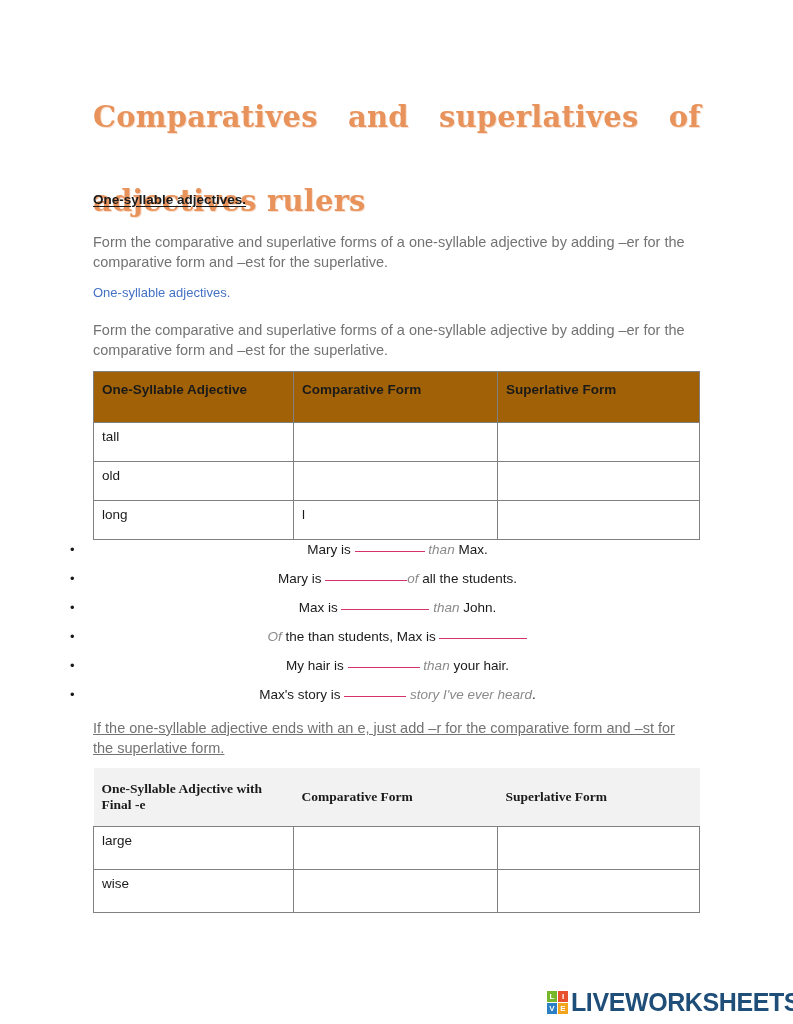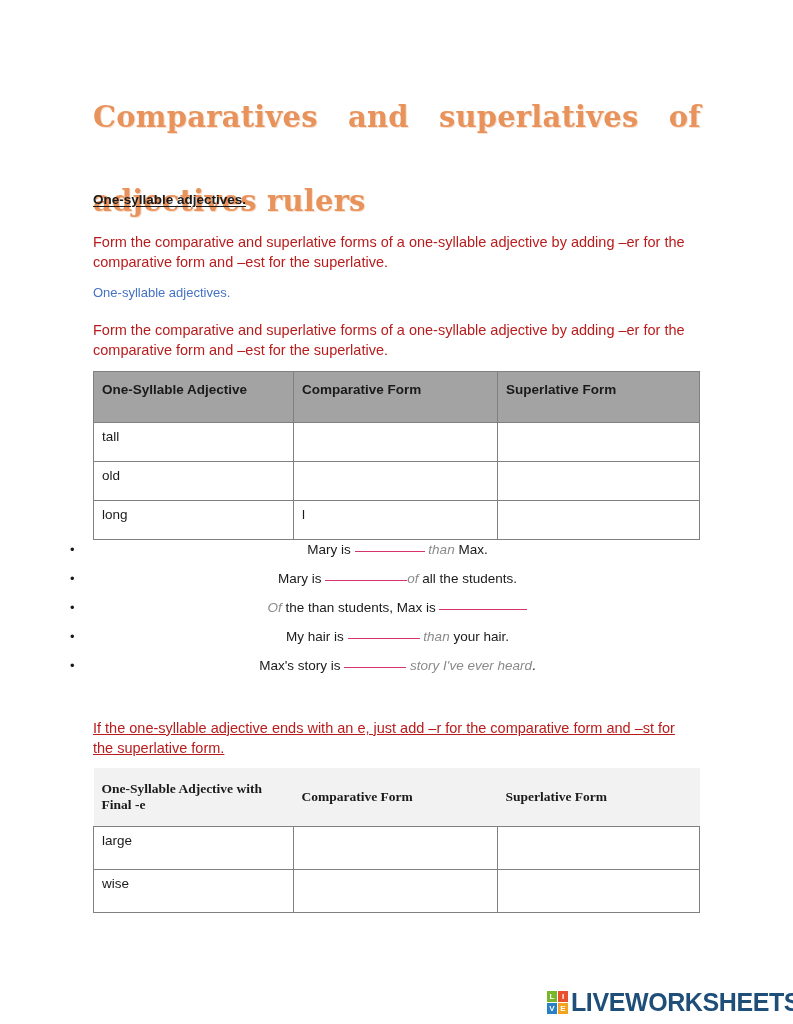--- a/index.html
+++ b/index.html
@@ -66,42 +66,42 @@
     font-size: 13px;
     font-weight: 400;
     color: #4472C4;
   }
   .para {
     position: absolute;
     left: 93px;
     width: 600px;
     font-size: 14.5px;
     line-height: 20px;
-    color: #b91c1c;
+    color: #737373;
   }
 
   
   .wstable {
     position: absolute;
     left: 93px;
     width: 606px;
     border-collapse: collapse;
     font-size: 13.5px;
     table-layout: fixed;
   }
   .wstable td, .wstable th {
     border: 1px solid #808080;
     padding: 6px 8px;
     vertical-align: top;
     text-align: left;
     font-weight: 400;
     background: #ffffff;
   }
   .wstable thead th {
-    background: #a3a3a3;
+    background: #a16207;
     font-weight: 700;
     font-size: 13.5px;
     color: #1a1a1a;
   }
   
   #table-one { top: 371px; }
   #table-one thead th { height: 34px; vertical-align: top; padding-top: 10px; }
   #table-one tbody td { height: 26px; }
   #table-one col.c1 { width: 200px; }
   #table-one col.c2 { width: 204px; }
@@ -256,20 +256,26 @@
       <span class="blank" style="width:70px;"></span>
       <span class="it">than</span>
       <span>Max.</span>
     </li>
     <li>
       <span>Mary is</span>
       <span class="blank" style="width:82px;"></span><span class="it">of</span>
       <span>all the students.</span>
     </li>
     <li>
+      <span>Max is</span>
+      <span class="blank" style="width:88px;"></span>
+      <span class="it">than</span>
+      <span>John.</span>
+    </li>
+    <li>
       <span class="it">Of</span>
       <span>the than students, Max is</span>
       <span class="blank" style="width:88px;"></span>
     </li>
     <li>
       <span>My hair is</span>
       <span class="blank" style="width:72px;"></span>
       <span class="it">than</span>
       <span>your hair.</span>
     </li>

